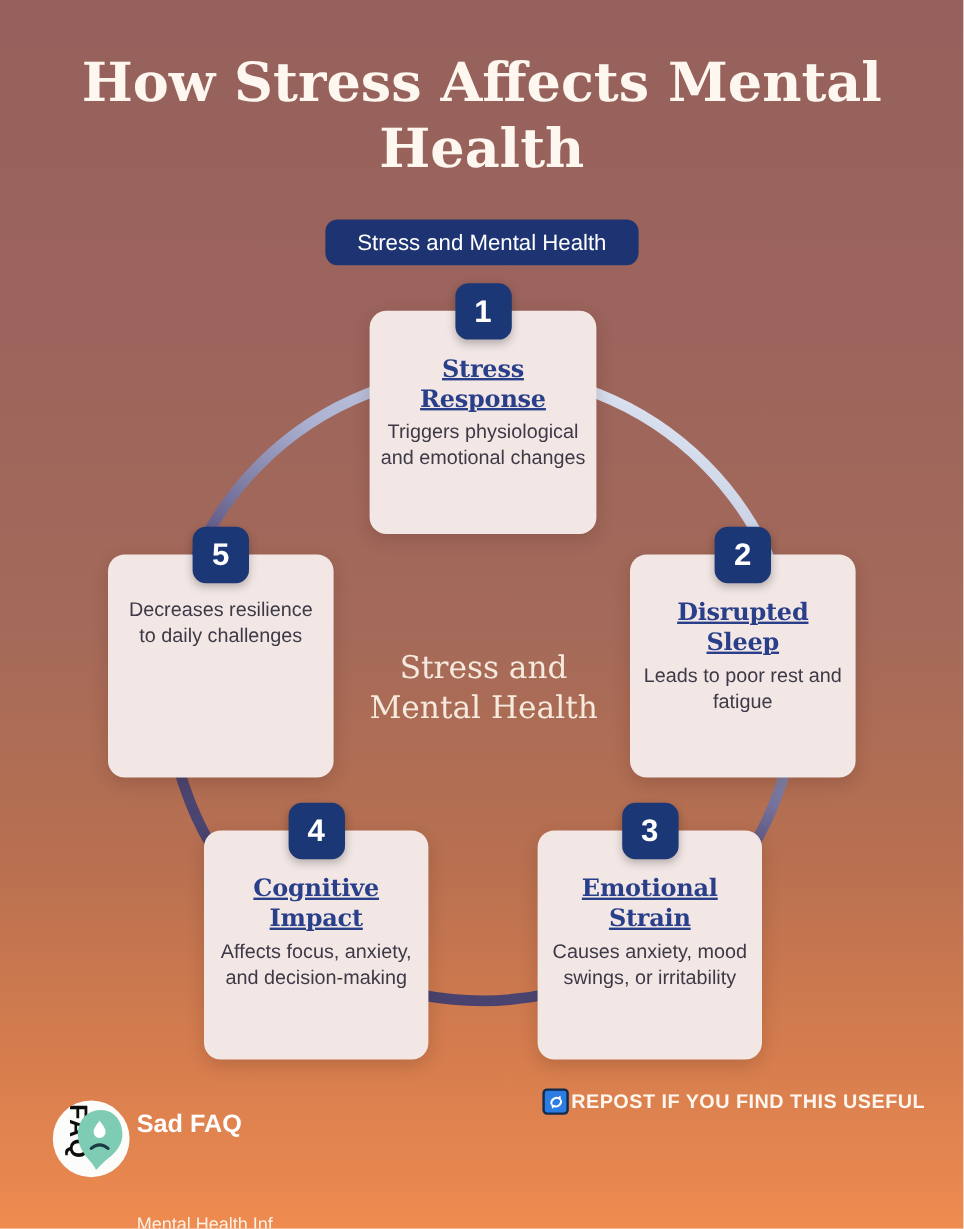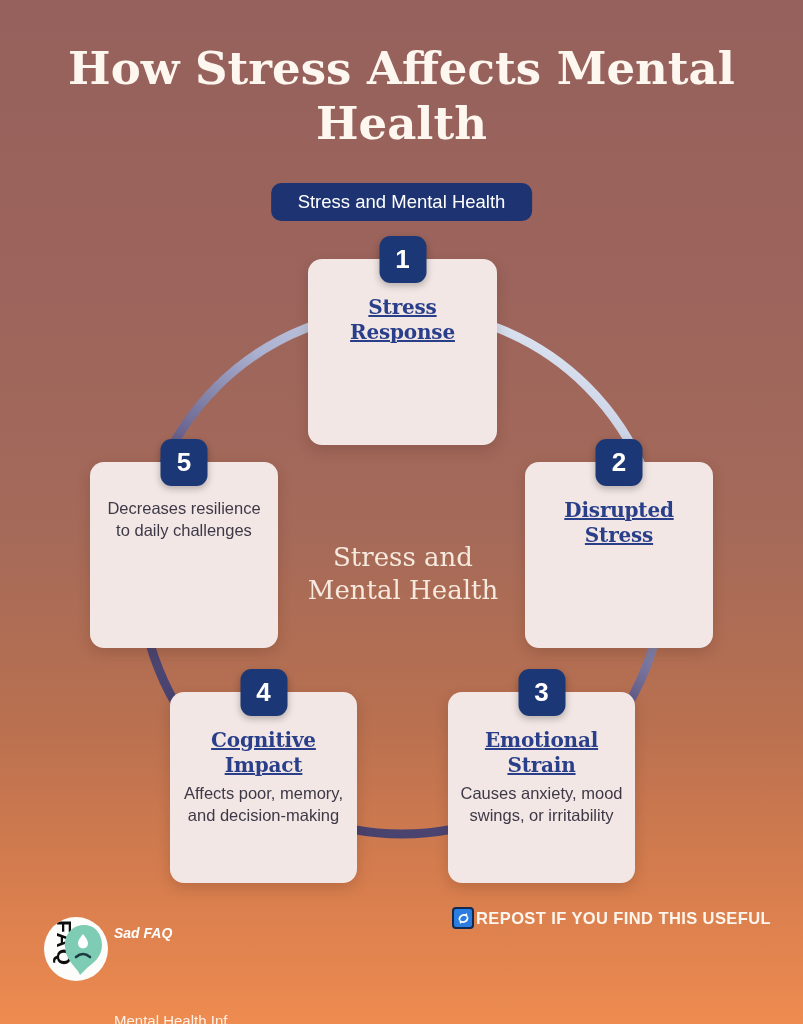--- a/index.html
+++ b/index.html
@@ -119,24 +119,23 @@
     font-size: 21px;
     color: #0d0d0d;
     transform: rotate(90deg);
     letter-spacing: 1px;
   }
   .logo-blob { position: absolute; left: 18px; top: 6px; }
 
   .brand-name {
     position: absolute;
     left: 114px; top: 925px;
-    font-size: 14px;
+    font-size: 21px;
     font-weight: 700;
     color: #ffffff;
-    font-style: italic;
   }
   .brand-subtitle {
     position: absolute;
     left: 114px; top: 1012px;
     font-size: 15px;
     color: #fdf1e5;
   }
 
   .repost {
     position: absolute;
@@ -178,37 +177,39 @@
       </linearGradient>
     </defs>
     <circle cx="402" cy="572" r="262" fill="none" stroke="url(#ringGrad)" stroke-width="9"></circle>
   </svg>
 
   <div class="center-label">Stress and Mental Health</div>
 
   <div class="card card-1">
     <div class="num-badge">1</div>
     <h2>Stress Response</h2>
+    <p>Triggers physiological and emotional changes</p>
   </div>
 
   <div class="card card-2">
     <div class="num-badge">2</div>
-    <h2>Disrupted Stress</h2>
+    <h2>Disrupted Sleep</h2>
+    <p>Leads to poor rest and fatigue</p>
   </div>
 
   <div class="card card-3">
     <div class="num-badge">3</div>
     <h2>Emotional Strain</h2>
     <p>Causes anxiety, mood swings, or irritability</p>
   </div>
 
   <div class="card card-4">
     <div class="num-badge">4</div>
     <h2>Cognitive Impact</h2>
-    <p>Affects poor, memory, and decision-making</p>
+    <p>Affects focus, anxiety, and decision-making</p>
   </div>
 
   <div class="card card-5">
     <div class="num-badge">5</div>
     <p>Decreases resilience to daily challenges</p>
   </div>
 
   <div class="logo">
     <span class="logo-faq">FAQ</span>
     <span class="logo-blob">

